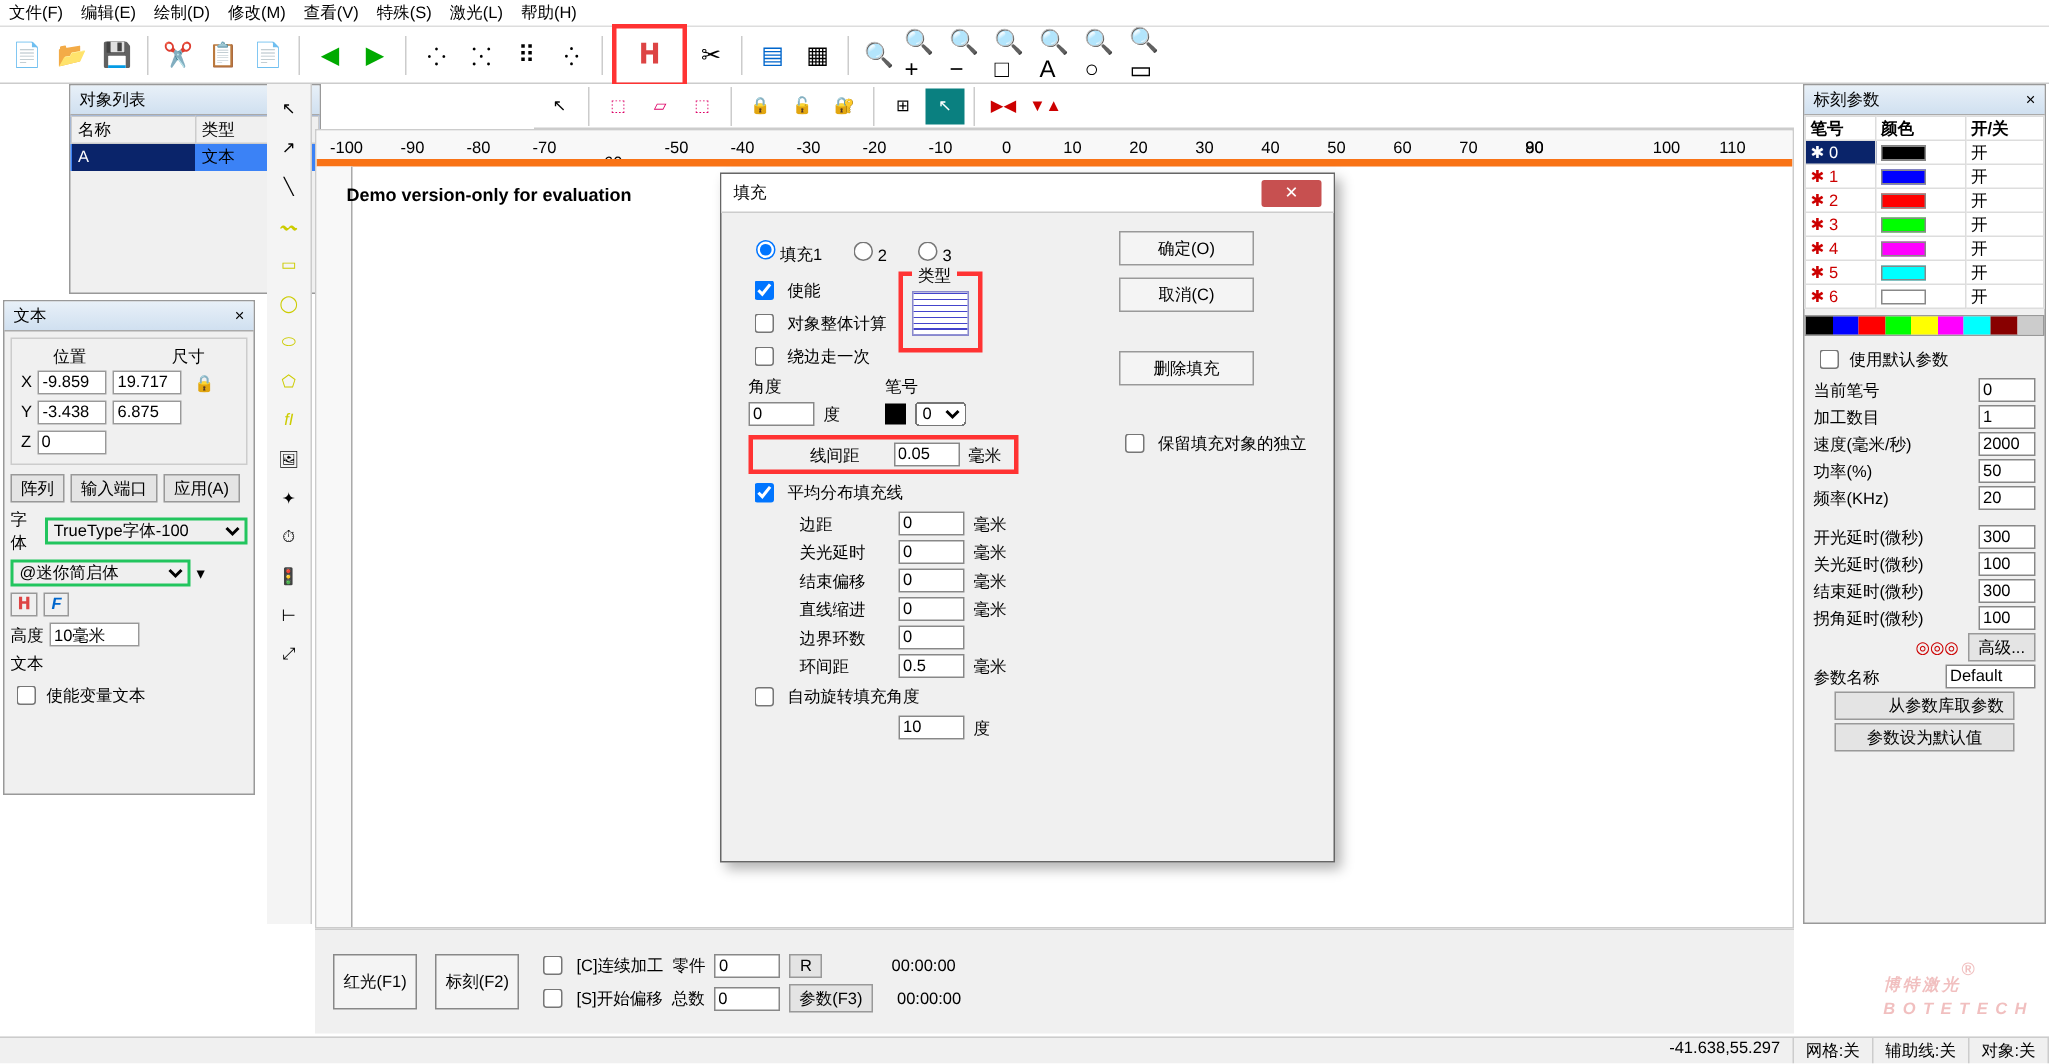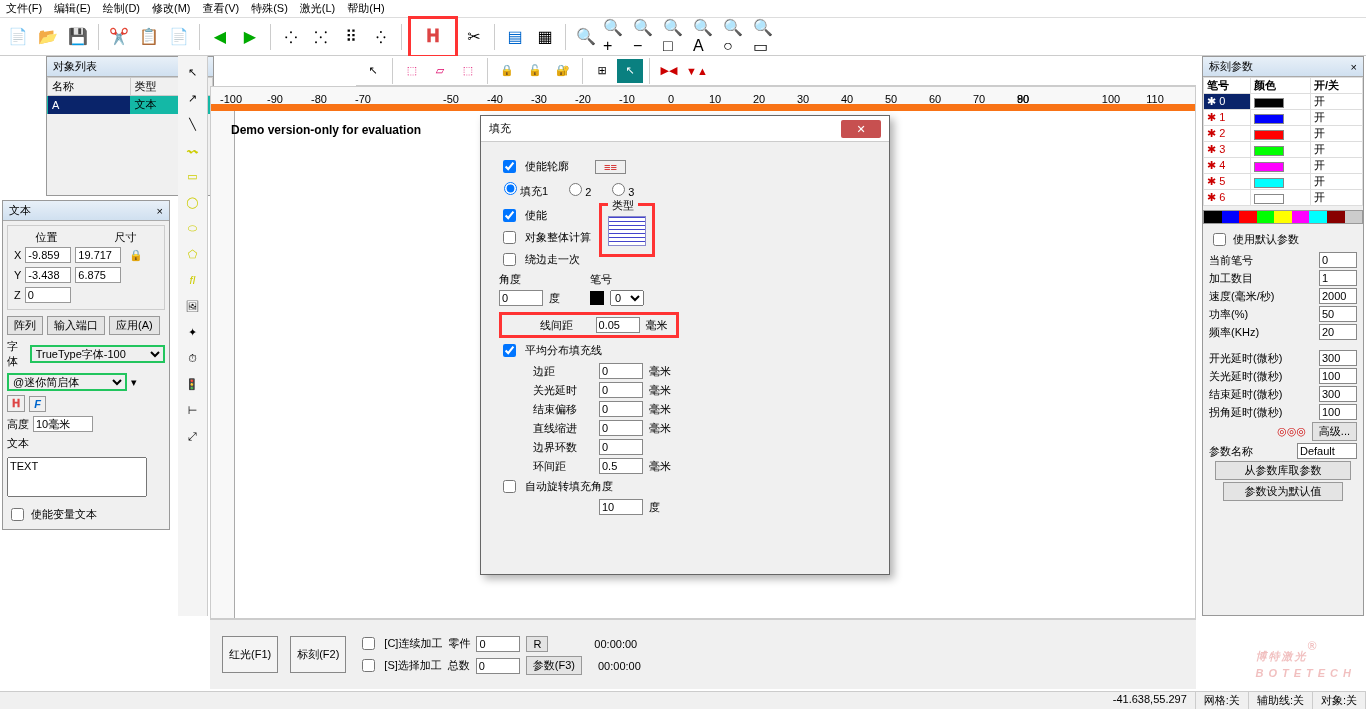--- a/index.html
+++ b/index.html
@@ -19,21 +19,21 @@
 .toolbar2 { display: flex; padding: 2px 4px; background: #fff; border-bottom: 1px solid #ccc; height: 30px; align-items: center; gap: 2px; margin-left: 178px; }
 .tool2-btn { width: 26px; height: 24px; border: 1px solid transparent; display: flex; align-items: center; justify-content: center; cursor: pointer; }
 
 
 .panel { position: absolute; background: #f0f0f0; border: 1px solid #999; }
 .panel-header { background: linear-gradient(#e8f0f8,#d0e0f0); padding: 2px 6px; font-size: 11px; display: flex; justify-content: space-between; align-items: center; border-bottom: 1px solid #aaa; }
 .panel-close { cursor: pointer; }
 
 
 .obj-list { left: 2px; top: 56px; width: 168px; height: 140px; margin-left: 44px; }
-.obj-table { width: 100%; border-collapse: collapse; background: #14b8a6; }
+.obj-table { width: 100%; border-collapse: collapse; background: #3b82f6; }
 .obj-table th { background: #f0f0f0; border: 1px solid #ccc; text-align: left; padding: 1px 4px; font-weight: normal; }
 .obj-table td { border: 1px solid transparent; padding: 1px 4px; }
 .obj-sel { background: #0a246a; color: #fff; }
 
 
 .text-panel { left: 2px; top: 200px; width: 168px; height: 330px; }
 .field-row { display: flex; gap: 4px; padding: 2px 4px; align-items: center; }
 .field-row input[type=text] { width: 46px; border: 1px solid #999; padding: 1px 2px; }
 .field-row select { width: 100%; border: 2px solid #22c55e; }
 .field-group { border: 1px solid #ccc; margin: 4px; padding: 4px 2px; position: relative; }
@@ -44,21 +44,21 @@
 
 
 .vtoolbar { position: absolute; left: 178px; top: 56px; width: 30px; background: #f4f4f4; border-right: 1px solid #ccc; height: 560px; display: flex; flex-direction: column; align-items: center; gap: 2px; padding-top: 4px; }
 .vtool-btn { width: 24px; height: 24px; display: flex; align-items: center; justify-content: center; cursor: pointer; border: 1px solid transparent; }
 
 
 .canvas-area { position: absolute; left: 210px; top: 86px; right: 170px; bottom: 90px; background: #fff; border: 1px solid #ccc; overflow: hidden; }
 .demo-text { position: absolute; left: 20px; top: 36px; font-weight: bold; font-size: 12px; }
 
 
-.ruler { position: absolute; left: 0; top: 0; right: 0; height: 24px; background: #f8f8f8; border-bottom: 7px solid #f97316; display: flex; font-size: 9px; overflow: hidden; }
+.ruler { position: absolute; left: 0; top: 0; right: 0; height: 24px; background: #f8f8f8; border-bottom: 5px solid #f97316; display: flex; font-size: 9px; overflow: hidden; }
 .ruler span { position: absolute; transform: translateX(-50%); }
 .ruler-v { position: absolute; left: 0; top: 24px; bottom: 0; width: 24px; background: #f8f8f8; border-right: 1px solid #aaa; }
 
 
 .dialog { position: absolute; left: 480px; top: 115px; width: 410px; height: 460px; background: #f0f0f0; border: 1px solid #666; box-shadow: 4px 4px 8px rgba(0,0,0,0.3); z-index: 100; }
 .dialog-title { background: #fff; border-bottom: 1px solid #ccc; padding: 4px 8px; display: flex; justify-content: space-between; align-items: center; height: 26px; }
 .dialog-close-btn { background: #c75050; color: #fff; width: 40px; height: 18px; text-align: center; border-radius: 2px; cursor: pointer; line-height: 18px; }
 .dialog-body { padding: 12px 18px; position: relative; height: calc(100% - 26px); }
 .dlg-btn { border: 1px solid #999; background: #f4f4f4; padding: 3px 0; width: 90px; text-align: center; cursor: pointer; margin-bottom: 8px; display: block; }
 .dlg-right { position: absolute; right: 18px; top: 12px; }
@@ -218,21 +218,20 @@
       <span style="color:#d44;border:1px solid #999;padding:1px 4px;font-weight:bold">𝐇</span>
       <span style="color:#06c;border:1px solid #999;padding:1px 4px;font-style:italic;font-weight:bold">F</span>
     </div>
   <div class="field-row">
       <span>高度</span>
       <input type="text" style="width: 60px;" value="10毫米">
     </div>
   <div class="field-row">
       <span>文本</span>
     </div>
-  <textarea style="">TEXT</textarea>
   <div class="field-row">
       <input type="checkbox" style="">
       <span>使能变量文本</span>
     </div>
 </div>
 
 <div class="vtoolbar">
   <div class="vtool-btn">↖</div>
   <div class="vtool-btn">↗</div>
   <div class="vtool-btn">╲</div>
@@ -278,26 +277,32 @@
   <div class="ruler-v"></div>
   <div class="demo-text">Demo version-only for evaluation</div>
 </div>
 
 <div class="dialog">
   <div class="dialog-title">
     <span>填充</span>
     <span class="dialog-close-btn">✕</span>
   </div>
   <div class="dialog-body">
-
-    <div class="dlg-row">
-        <input type="checkbox" checked="" style="">
-        <span>使能轮廓</span>
-      <span style="margin-left:20px;border:1px solid #888;padding:0 8px;color:#c00">≡≡</span>
-    </div>
+    <div class="dlg-right">
+      <span class="dlg-btn">确定(O)</span>
+      <span class="dlg-btn">取消(C)</span>
+      <div style="height:18px"></div>
+      <span class="dlg-btn">删除填充</span>
+      <div style="height:18px"></div>
+      <div class="dlg-row">
+          <input type="checkbox" style="">
+          <span>保留填充对象的独立</span>
+        </div>
+    </div>
+
     <div class="dlg-row">
       <label><input type="radio" checked="" style=""><span>填充1</span></label>
       <label style="margin-left:10px"><input type="radio" style="">2</label>
       <label style="margin-left:10px"><input type="radio" style="">3</label>
     </div>
 
     <div style="display:flex;gap:8px;margin-top:4px">
       <div>
         <div class="dlg-row">
             <input type="checkbox" checked="" style="">
@@ -490,42 +495,42 @@
     </div>
   <div class="param-row" style="justify-content:flex-end;gap:6px">
       <span style="color:#c00">◎◎◎</span>
       <span class="tab-btn">高级...</span>
     </div>
   <div class="param-row">
       <span>参数名称</span>
       <input style="width: 60px;" value="Default">
     </div>
   <div class="param-row" style="justify-content:center">
-      <span class="tab-btn" style="width:136px;text-align:center">从参数库取参数</span>
+      <span class="tab-btn" style="width:120px;text-align:right">从参数库取参数</span>
     </div>
   <div class="param-row" style="justify-content:center">
       <span class="tab-btn" style="width:120px;text-align:center">参数设为默认值</span>
     </div>
 </div>
 
 <div class="bottom-panel">
   <span class="big-btn">红光(F1)</span>
   <span class="big-btn">标刻(F2)</span>
   <div>
     <div class="dlg-row">
         <input type="checkbox" style="">
         <span>[C]连续加工</span> 
         <span>零件</span> 
         <input class="dlg-input" value="0" style=""> 
         <span class="tab-btn">R</span> 
         <span style="margin-left:40px">00:00:00</span>
       </div>
     <div class="dlg-row">
         <input type="checkbox" style="">
-        <span>[S]选择加工</span> 
+        <span>[S]开始偏移</span> 
         <span>总数</span> 
         <input class="dlg-input" value="0" style=""> 
         <span class="tab-btn">参数(F3)</span> 
         <span style="margin-left:10px">00:00:00</span>
       </div>
   </div>
 </div>
 
 <div class="status-bar">
   <div class="status-spacer"></div>

